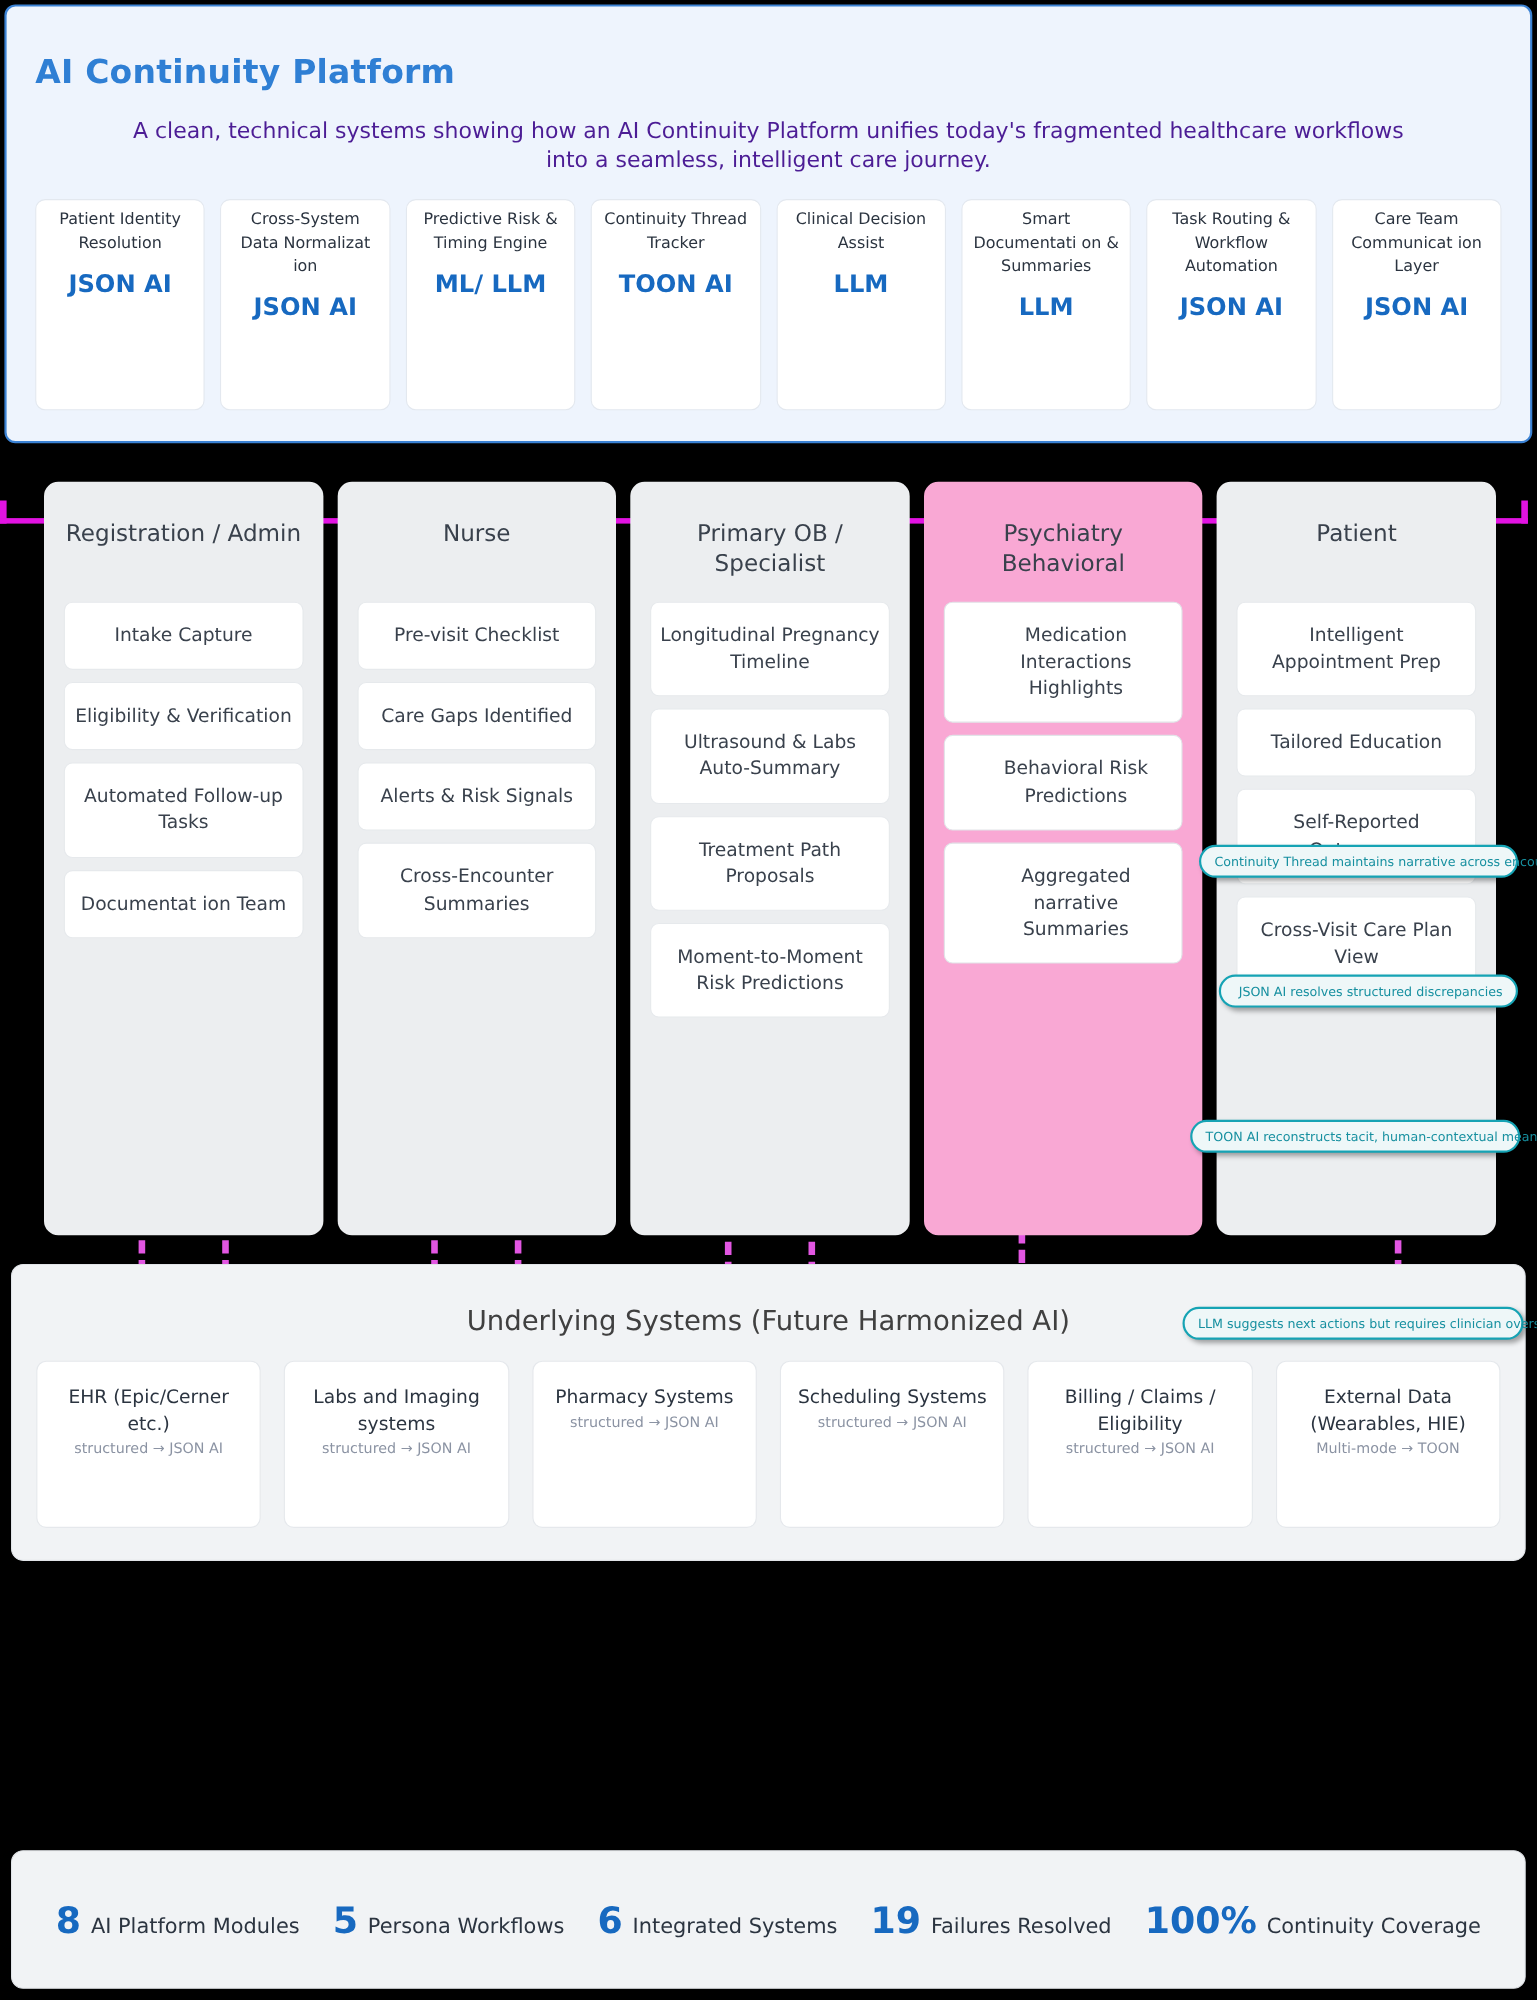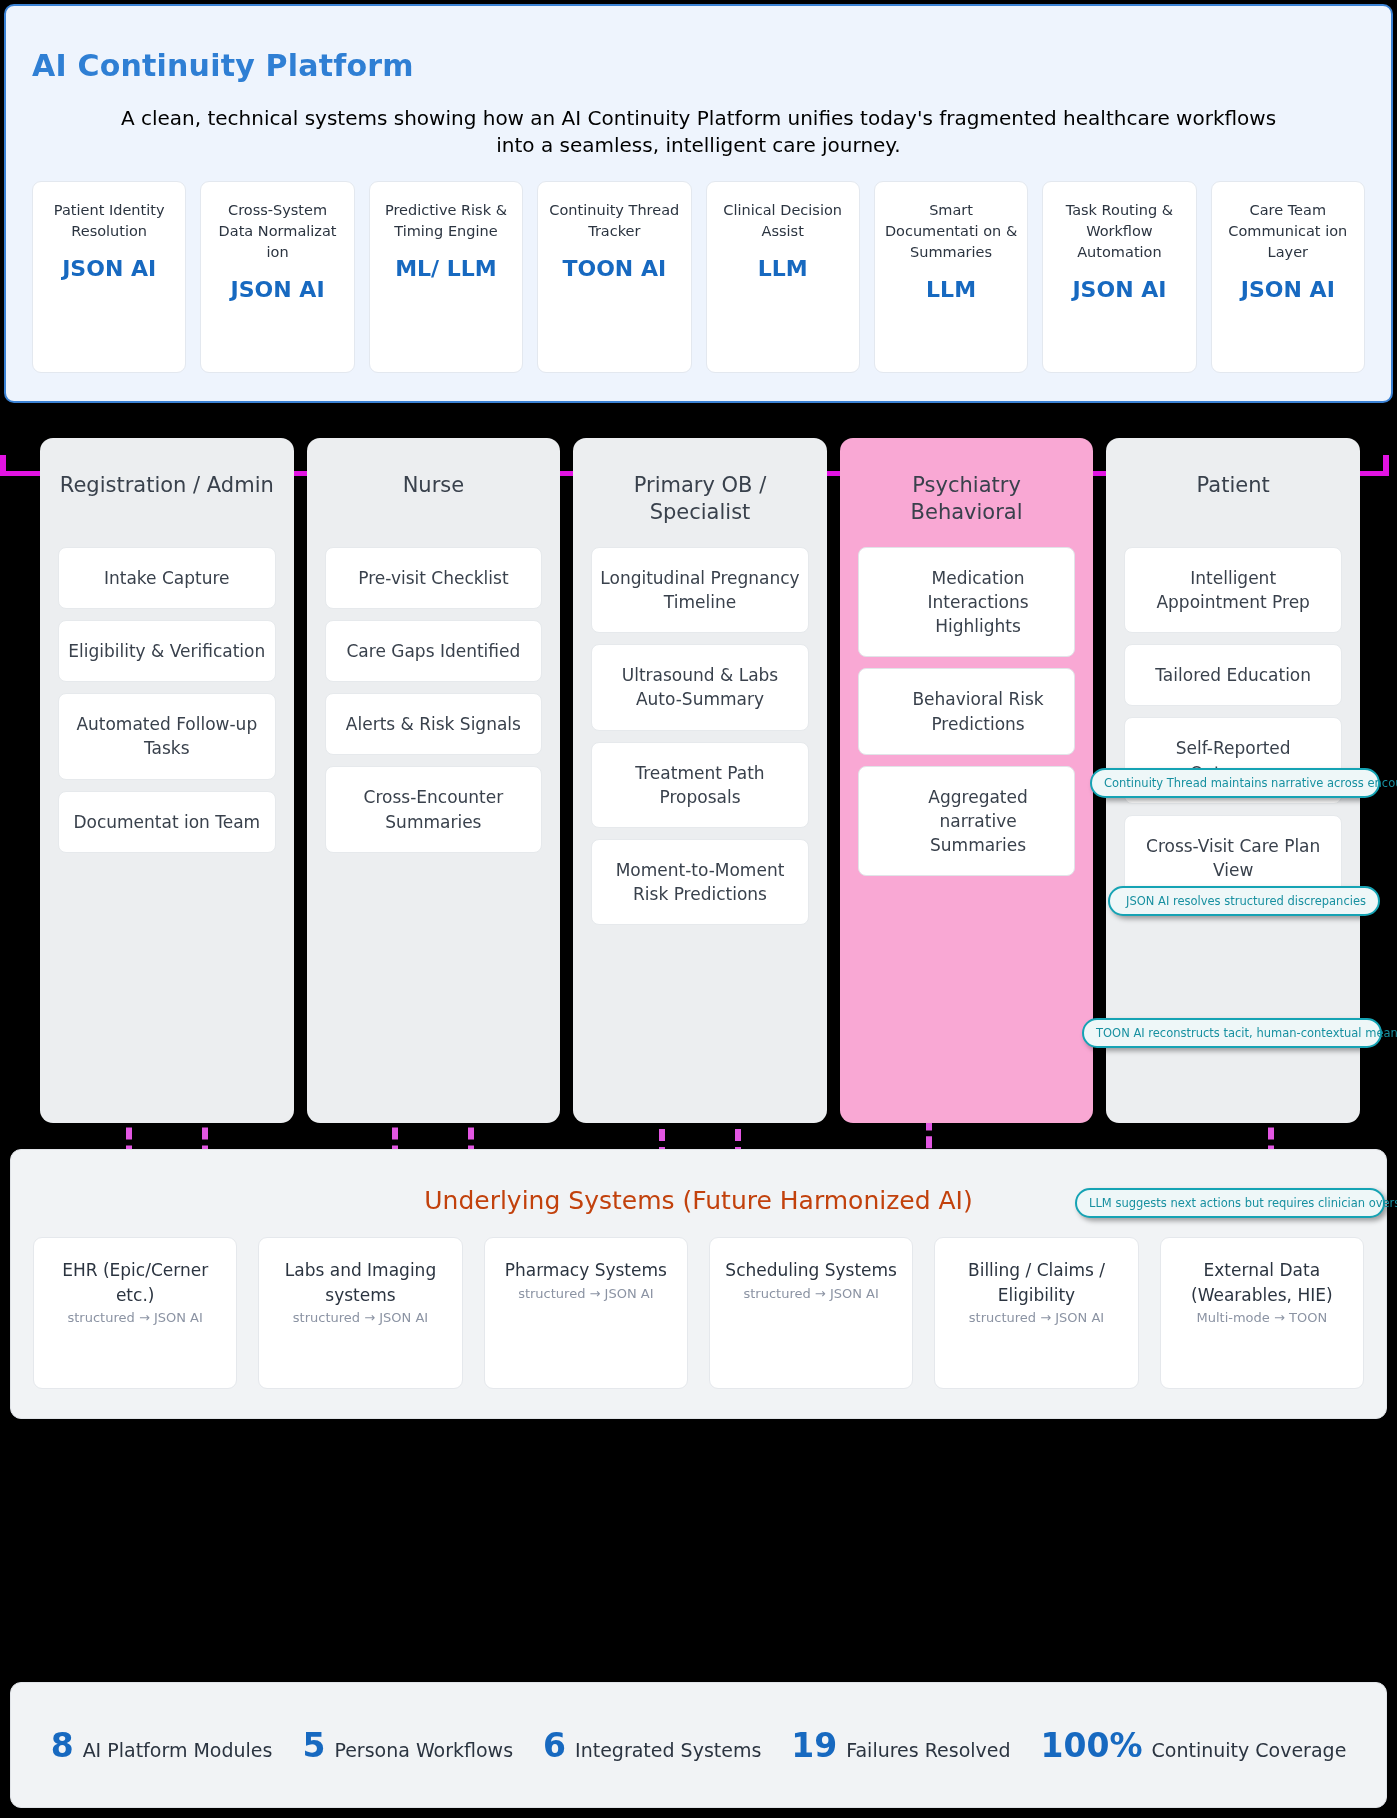--- a/index.html
+++ b/index.html
@@ -25,36 +25,36 @@
     font-size:30px;
     color:#2f7fd4;
     font-weight:bold;
     letter-spacing:.2px;
     margin-top:20px;
   }
   .platform-sub {
     text-align:center;
     font-size:20px;
     line-height:1.35;
-    color:#000000;
+    color:#4c1d95;
     margin:22px auto 0 auto;
     max-width:1180px;
   }
   .module-row {
     display:flex;
     gap:14px;
     margin-top:22px;
     align-items:stretch;
   }
   .module {
     flex:1 1 0;
     background:#ffffff;
     border:1px solid #e3e8ef;
     border-radius:9px;
-    padding:18px 8px 10px 8px;
+    padding:8px 8px 10px 8px;
     min-height:192px;
     text-align:center;
   }
   .module-name {
     font-size:14.5px;
     line-height:1.45;
     color:#2b3440;
     word-break:break-word;
   }
   .module-tag {
@@ -146,21 +146,21 @@
   .underlying {
     position:absolute; left:10px; top:1149px; width:1377px; height:270px;
     background:#f1f3f5;
     border:1px solid #e1e4e8;
     border-radius:11px;
     padding:36px 22px 0 22px;
   }
   .underlying-title {
     text-align:center;
     font-size:25px;
-    color:#c2410c;
+    color:#404040;
     margin-bottom:22px;
   }
   .sys-row { display:flex; gap:21px; }
   .sys {
     flex:1 1 0;
     background:#ffffff;
     border:1px solid #e5e8ec;
     border-radius:9px;
     padding:20px 8px 16px 8px;
     text-align:center;

